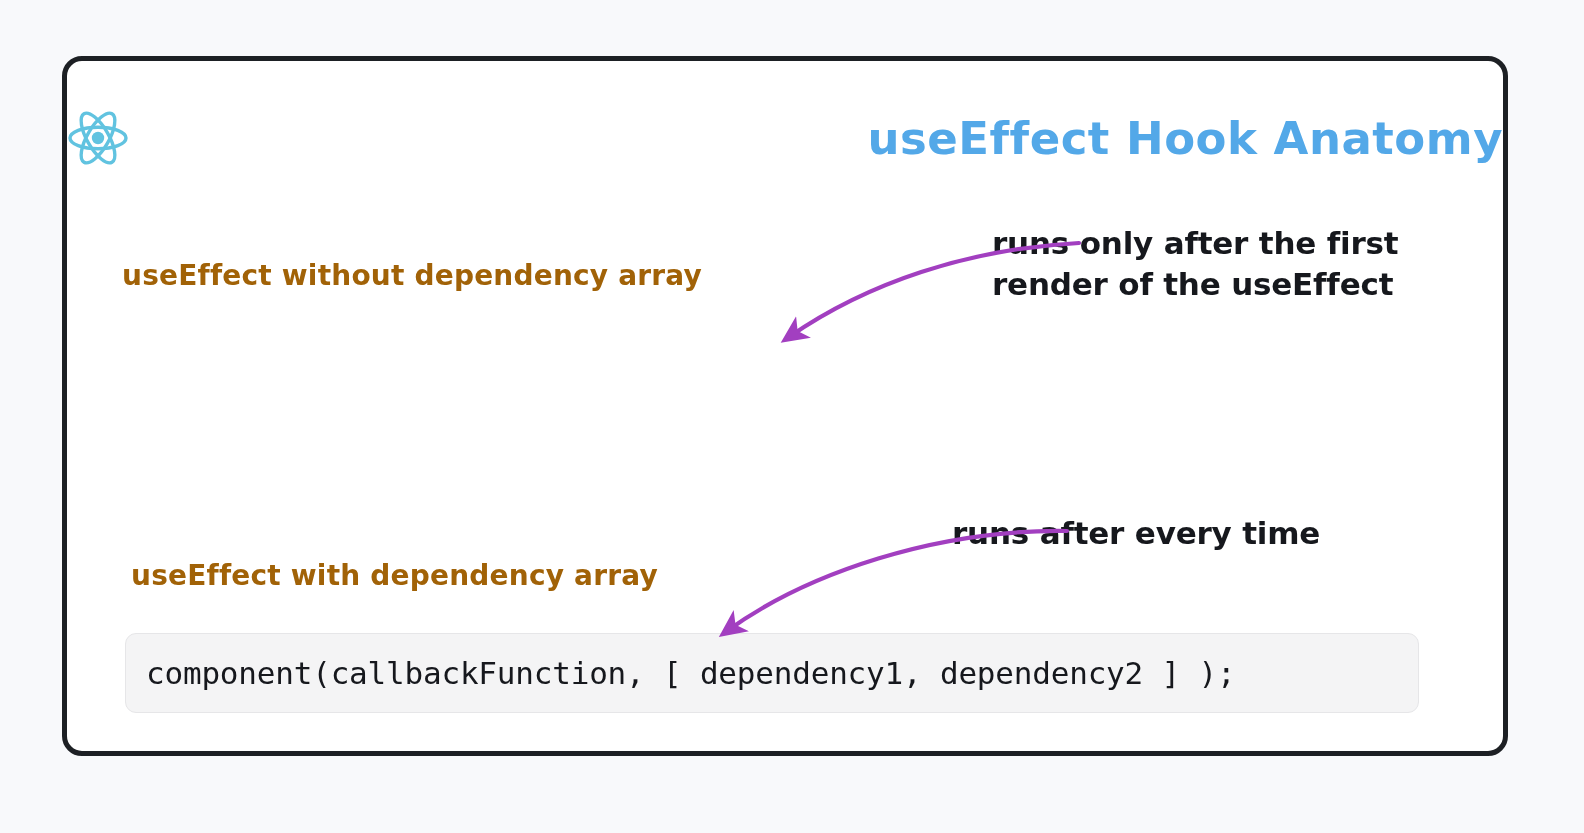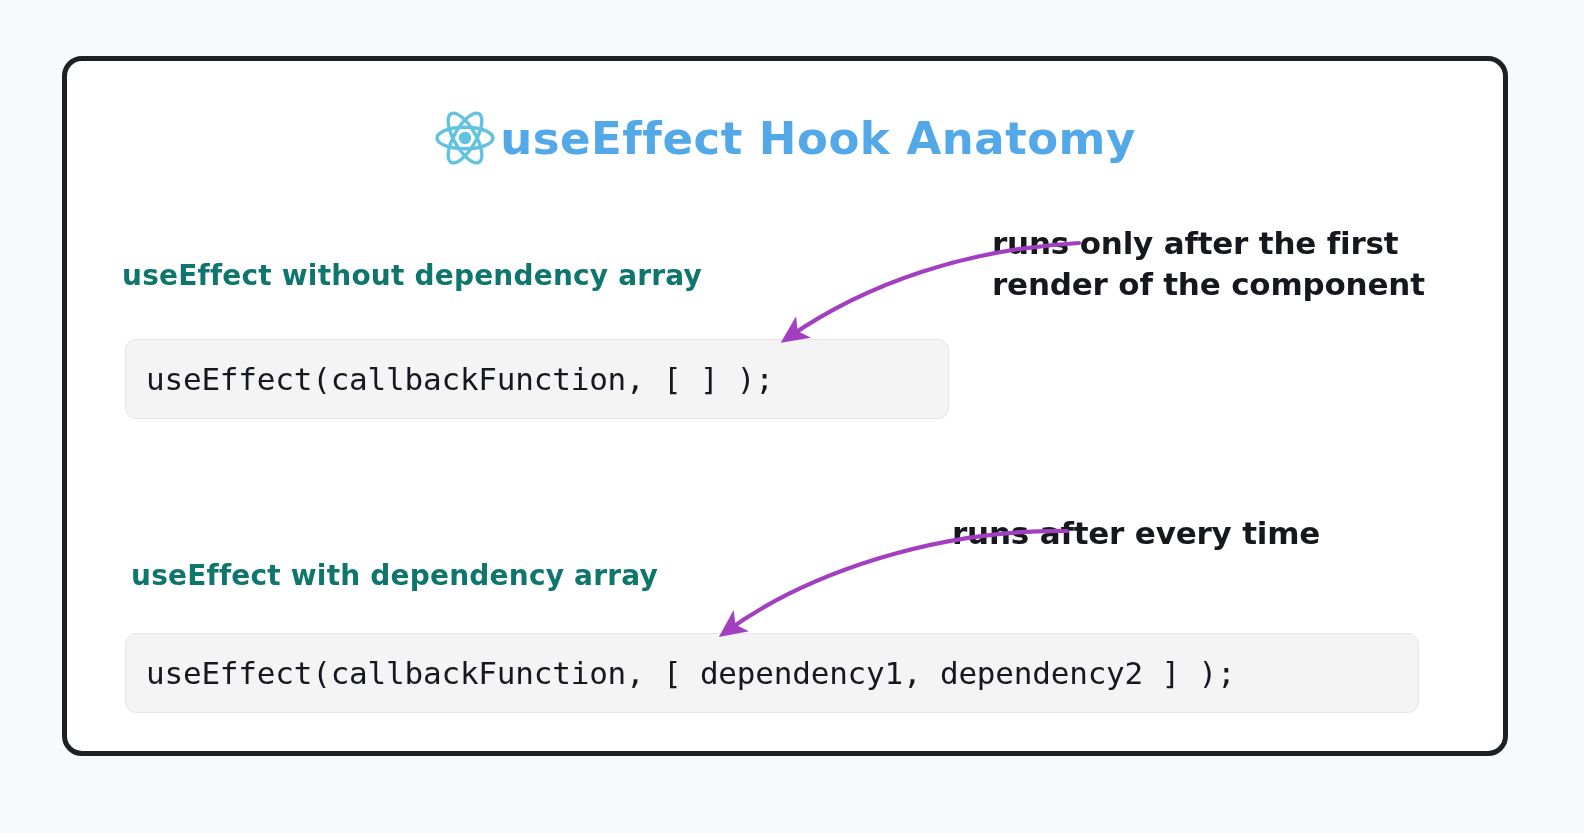--- a/index.html
+++ b/index.html
@@ -20,40 +20,40 @@
     border-radius:20px;
   }
 
   
   .title-row {
     position:absolute;
     left:0; top:48px;
     width:100%;
     display:flex;
     align-items:center;
-    justify-content:center;
+    justify-content:space-between;
     gap:4px;
   }
   .react-logo { display:block; }
   .title-text {
     font-family:"DejaVu Sans", sans-serif;
     font-size:45px;
     font-weight:bold;
     color:#53a8e8;
     letter-spacing:0.5px;
     line-height:1;
   }
 
   
   .section-heading {
     position:absolute;
     font-family:"DejaVu Sans", sans-serif;
     font-size:28px;
     font-weight:bold;
-    color:#0f766e;
+    color:#a16207;
     letter-spacing:0.2px;
     white-space:nowrap;
   }
   #heading-1 { left:55px; top:198px; }
   #heading-2 { left:64px; top:498px; }
 
   
   .code-box {
     position:absolute;
     background:#f4f4f5;
@@ -111,33 +111,30 @@
             <ellipse cx="31" cy="29" rx="28" ry="10.8" transform="rotate(120 31 29)"></ellipse>
           </g>
           <circle cx="31" cy="29" r="6.2" fill="#61c3e0"></circle>
         </svg>
       </span>
       <span class="title-text">useEffect Hook Anatomy</span>
     </div>
 
     <div class="section-heading" id="heading-1">useEffect without dependency array</div>
 
-    <div class="code-box" id="code-box-1">
-      <span class="code-text">useEffect(callbackFunction, [ ] );</span>
-    </div>
 
     <div class="annotation" id="note-1">
       <div>runs only after the first</div>
-      <div>render of the component</div>
+      <div>render of the useEffect</div>
     </div>
 
     <div class="section-heading" id="heading-2">useEffect with dependency array</div>
 
     <div class="code-box" id="code-box-2">
-      <span class="code-text">useEffect(callbackFunction, [ dependency1, dependency2 ] );</span>
+      <span class="code-text">component(callbackFunction, [ dependency1, dependency2 ] );</span>
     </div>
 
     <div class="annotation" id="note-2">
       <div>runs after every time</div>
     </div>
 
     <svg class="arrows" viewBox="0 0 1446 700">
       <defs>
         <marker id="ah1" markerWidth="7" markerHeight="7" refX="4.2" refY="3.5" orient="auto">
           <path d="M0,0.4 L6.6,3.5 L0,6.6 L1.7,3.5 Z" fill="#a23fc0"></path>

